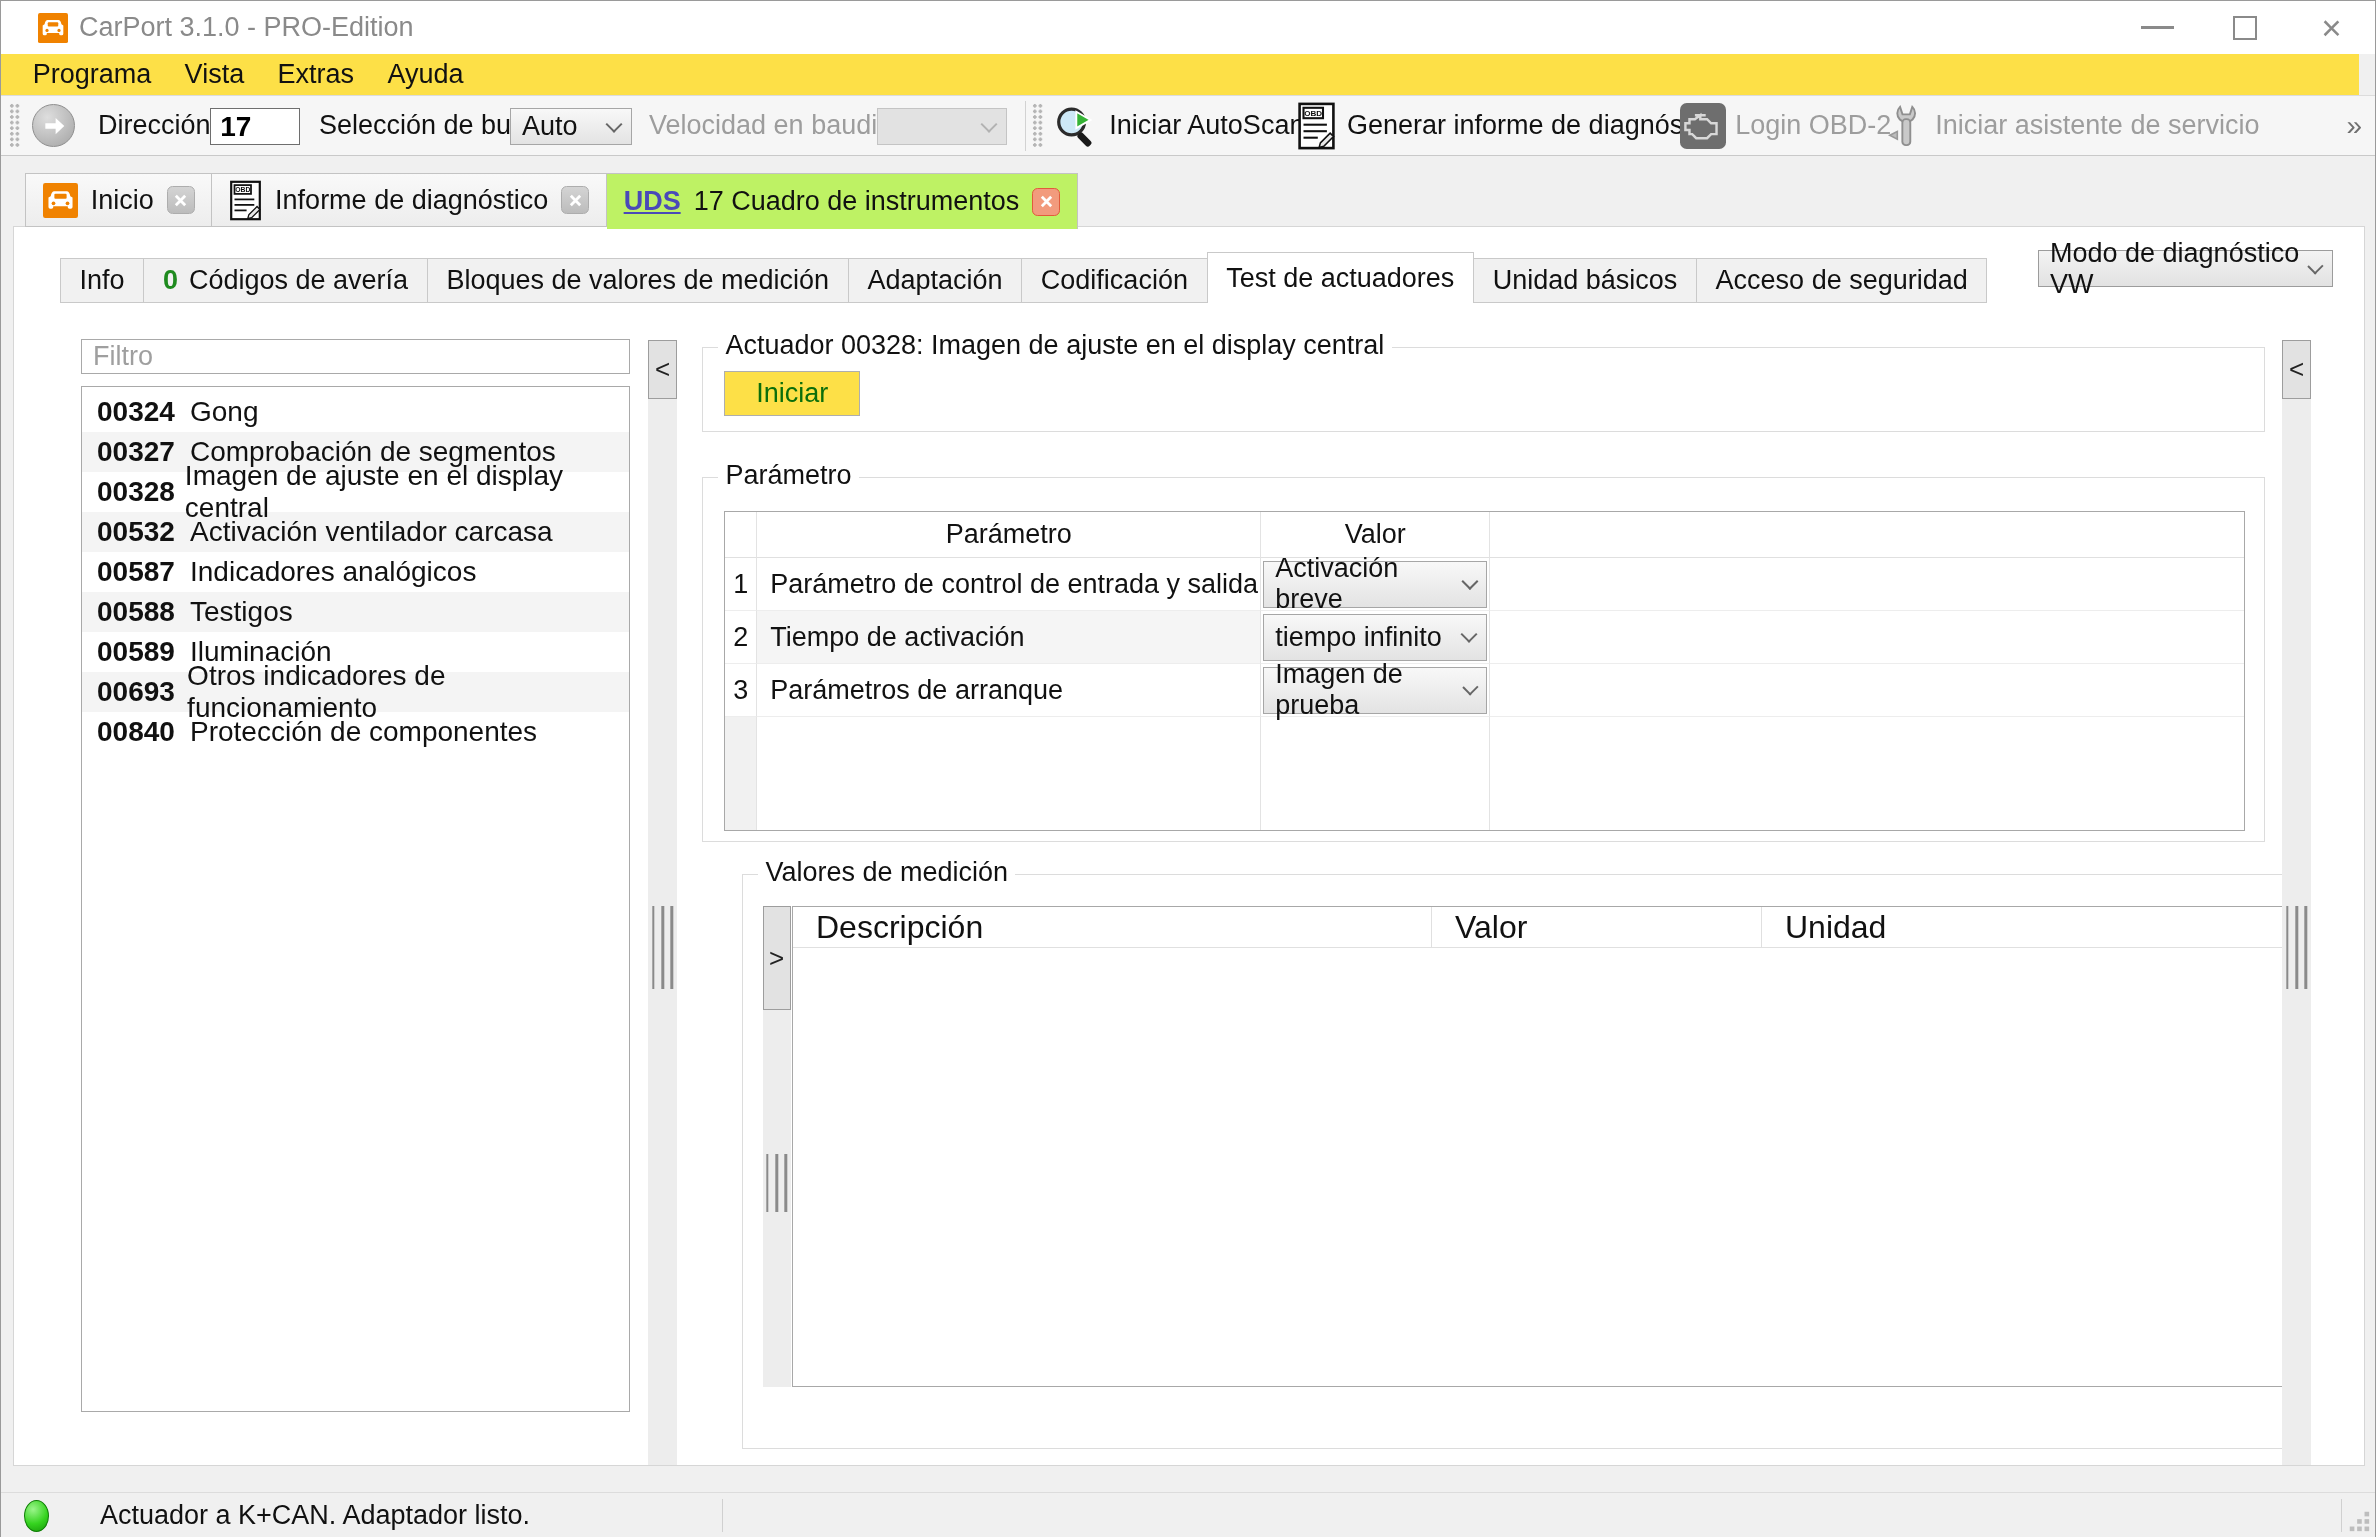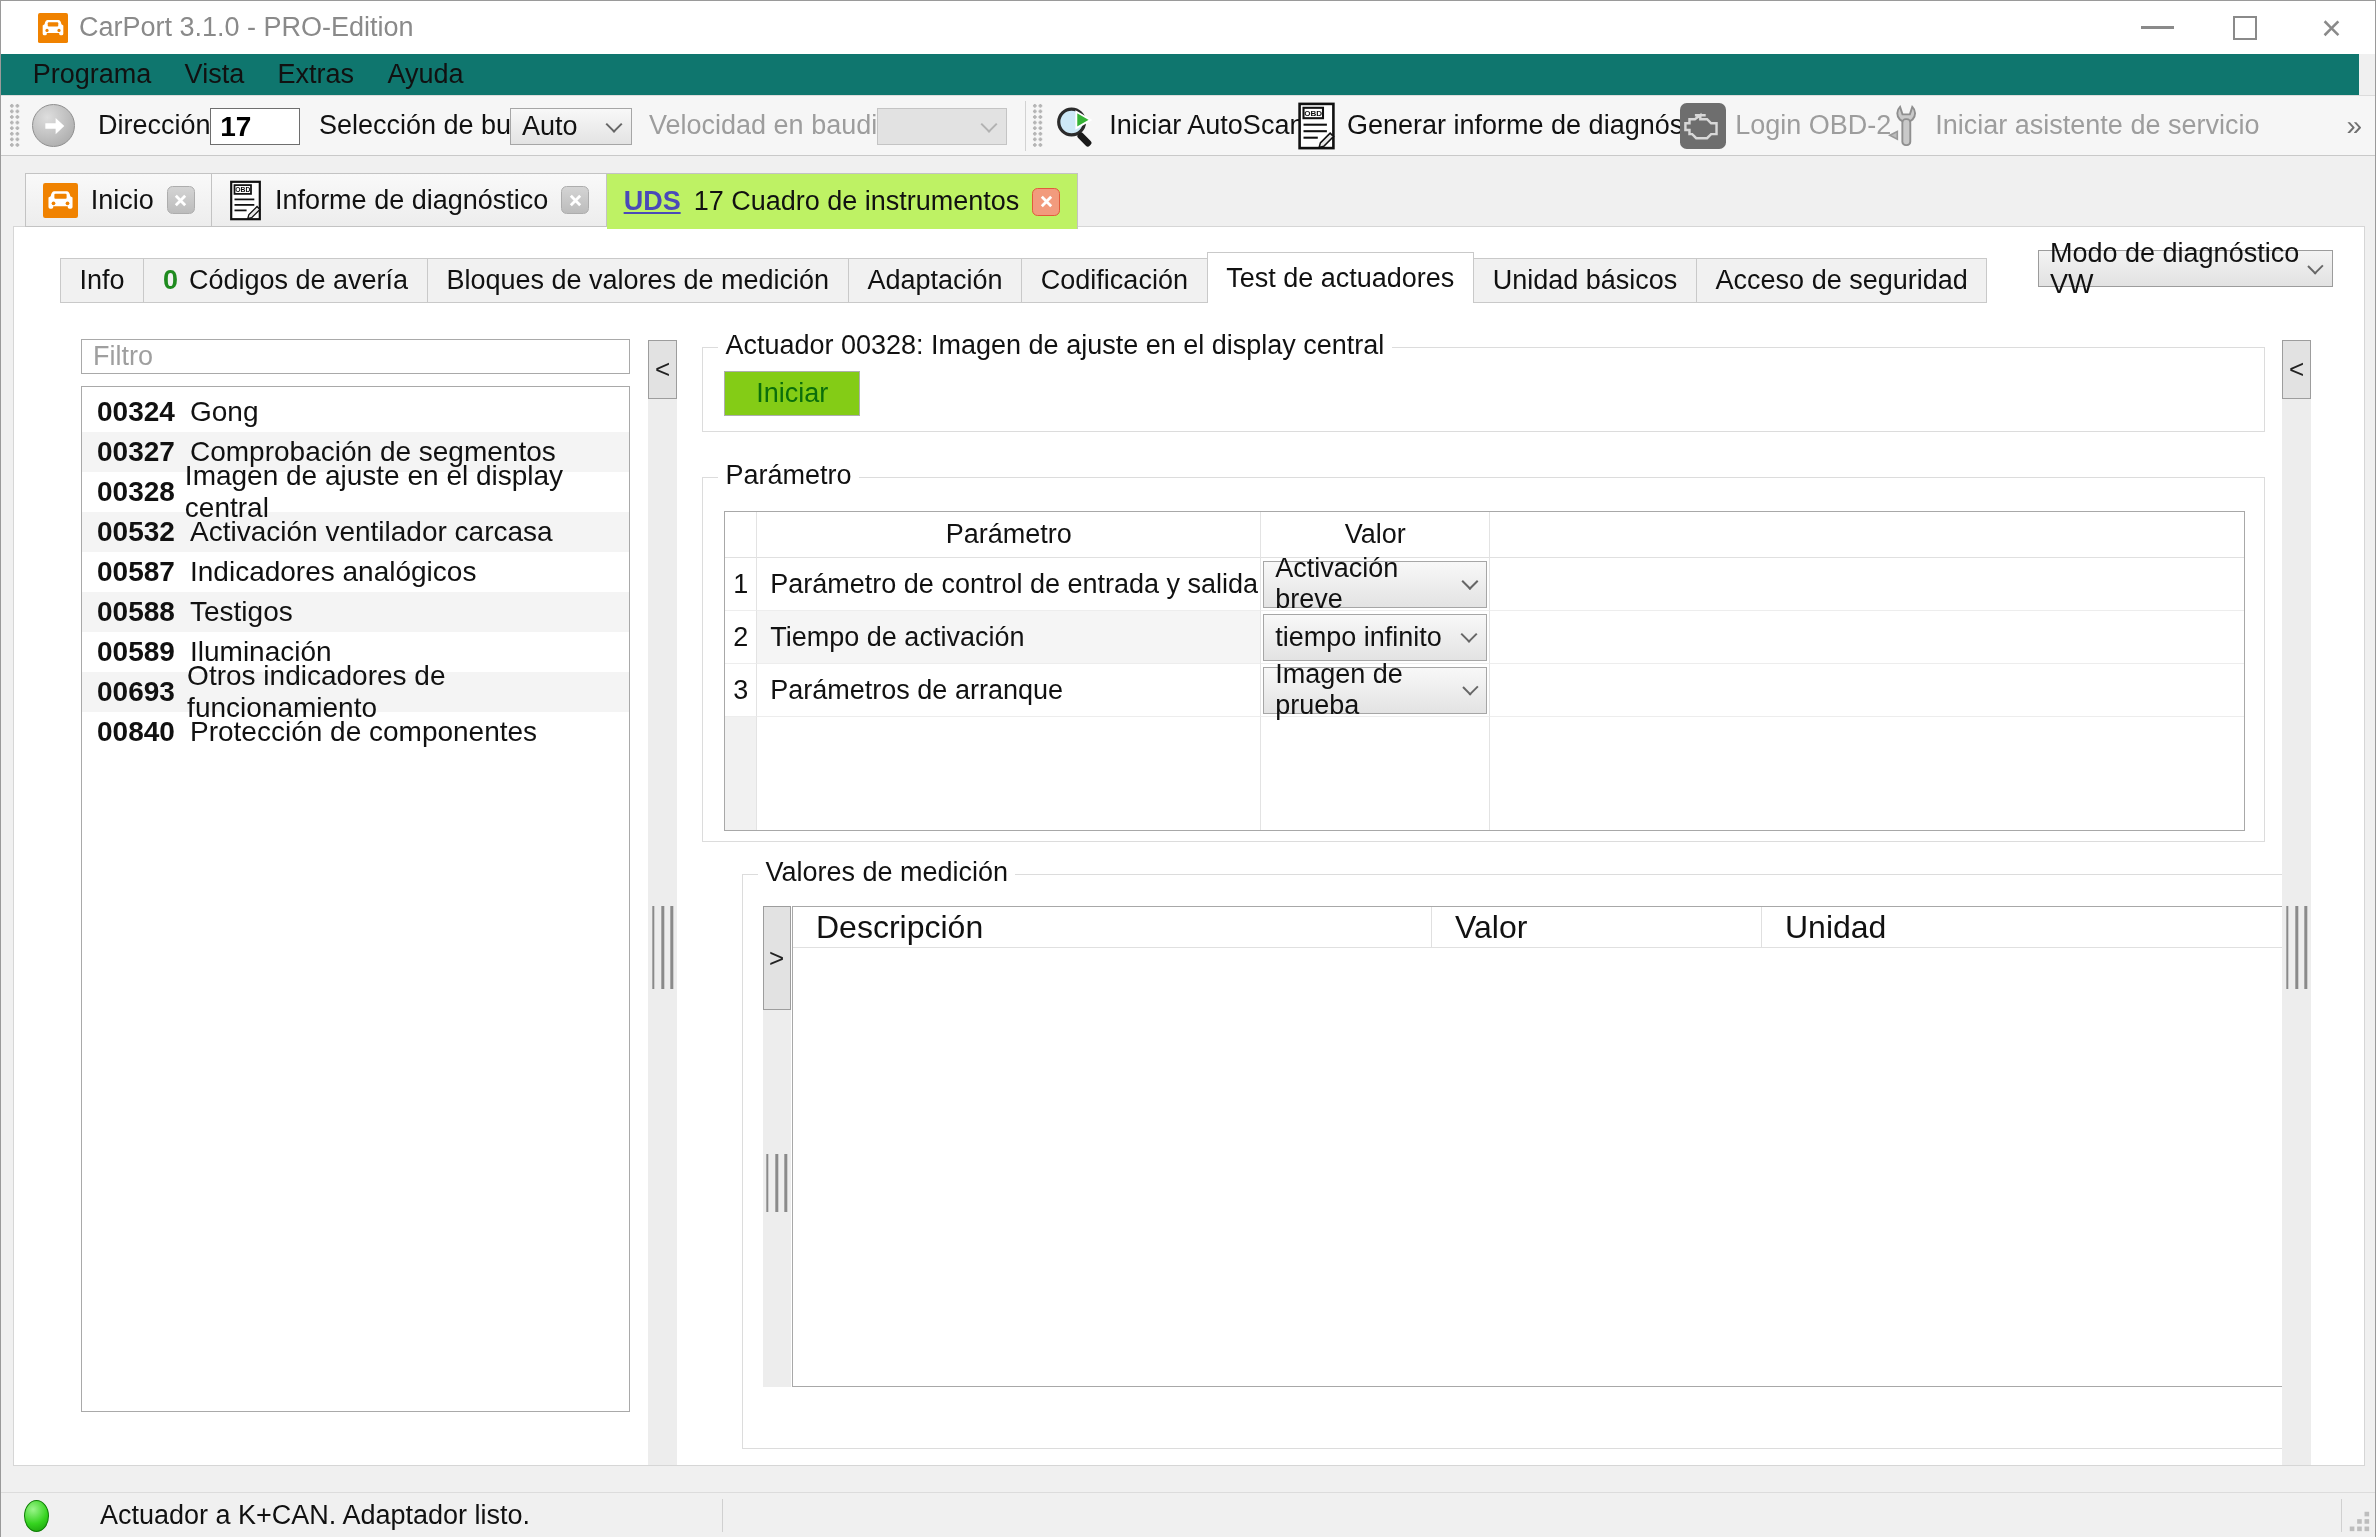--- a/index.html
+++ b/index.html
@@ -12,21 +12,21 @@
   .titlebar { position:absolute; left:0; top:0; right:0; height:53px; background:#fff; }
   .appicon { position:absolute; left:37px; top:12px; width:30px; height:30px; }
   .title-text { position:absolute; left:78px; top:0; line-height:53px; font-size:27px; color:#8a8a8a; }
   .win-controls { position:absolute; right:0; top:0; height:53px; display:flex; }
   .win-btn { width:87px; height:53px; display:flex; align-items:center; justify-content:center; }
   .glyph-min { width:33px; height:2.8px; background:#8a8a8a; }
   .glyph-max { width:24px; height:24px; border:2.8px solid #8a8a8a; }
   .glyph-close { font-size:35px; color:#8a8a8a; line-height:1; font-weight:300; }
 
   
-  .menubar { position:absolute; left:0; top:53px; right:16px; height:41px; background:#0f766e;
+  .menubar { position:absolute; left:0; top:53px; right:16px; height:41px; background:#fde047;
              display:flex; align-items:center; padding-left:15px; }
   .menu-item { font-size:27px; padding:0 16.7px; height:41px; line-height:41px; }
 
   
   .toolbar { position:absolute; left:0; top:94px; right:0; height:61px; background:#f6f6f6;
              border-top:0.9px solid #dcdcdc; border-bottom:0.9px solid #c9c9c9; }
   .tb-abs { position:absolute; top:0; height:59px; display:flex; align-items:center; font-size:27px; }
   .grip-dots { position:absolute; left:8.3px; top:7.4px; width:11px; height:45px;
                background-image:radial-gradient(#b5b5b5 1.6px, transparent 1.7px);
                background-size:5.6px 5.6px; }
@@ -92,21 +92,21 @@
   .vstrip-right { left:2268px; }
   .collapse-btn { width:100%; height:59px; background:#e2e2e2; border:0.9px solid #9d9d9d;
                   display:flex; align-items:center; justify-content:center; font-size:26px; color:#222; }
   .grip-lines { position:absolute; left:50%; transform:translateX(-50%); display:flex; gap:6.5px; }
   .grip-lines i { display:block; width:2.8px; background:#8a8a8a; }
 
   
   .groupbox { position:absolute; border:0.9px solid #dcdcdc; background:#fff; }
   .gtitle { position:absolute; top:-17.6px; left:15px; background:#fff; padding:0 7.4px; font-size:27px; }
 
-  .btn { background:#84cc16; border:0.9px solid #aeaeae; font-size:27px;
+  .btn { background:#fde047; border:0.9px solid #aeaeae; font-size:27px;
          display:flex; align-items:center; justify-content:center; }
   .btn-start { position:absolute; left:21.3px; top:35px; width:136px; height:45px; color:#0b6e0b; }
 
   
   .ptable { position:absolute; left:21.3px; top:33px; width:1521px; height:320px;
             border:0.9px solid #a8a8a8; background:#fff;
             display:grid; grid-template-columns:32px 504px 229px 1fr;
             grid-template-rows:46px 53px 53px 53px 1fr; }
   .pcell { border-right:0.9px solid #e3e3e3; border-bottom:0.9px solid #ededed;
            display:flex; align-items:center; font-size:27px; }

